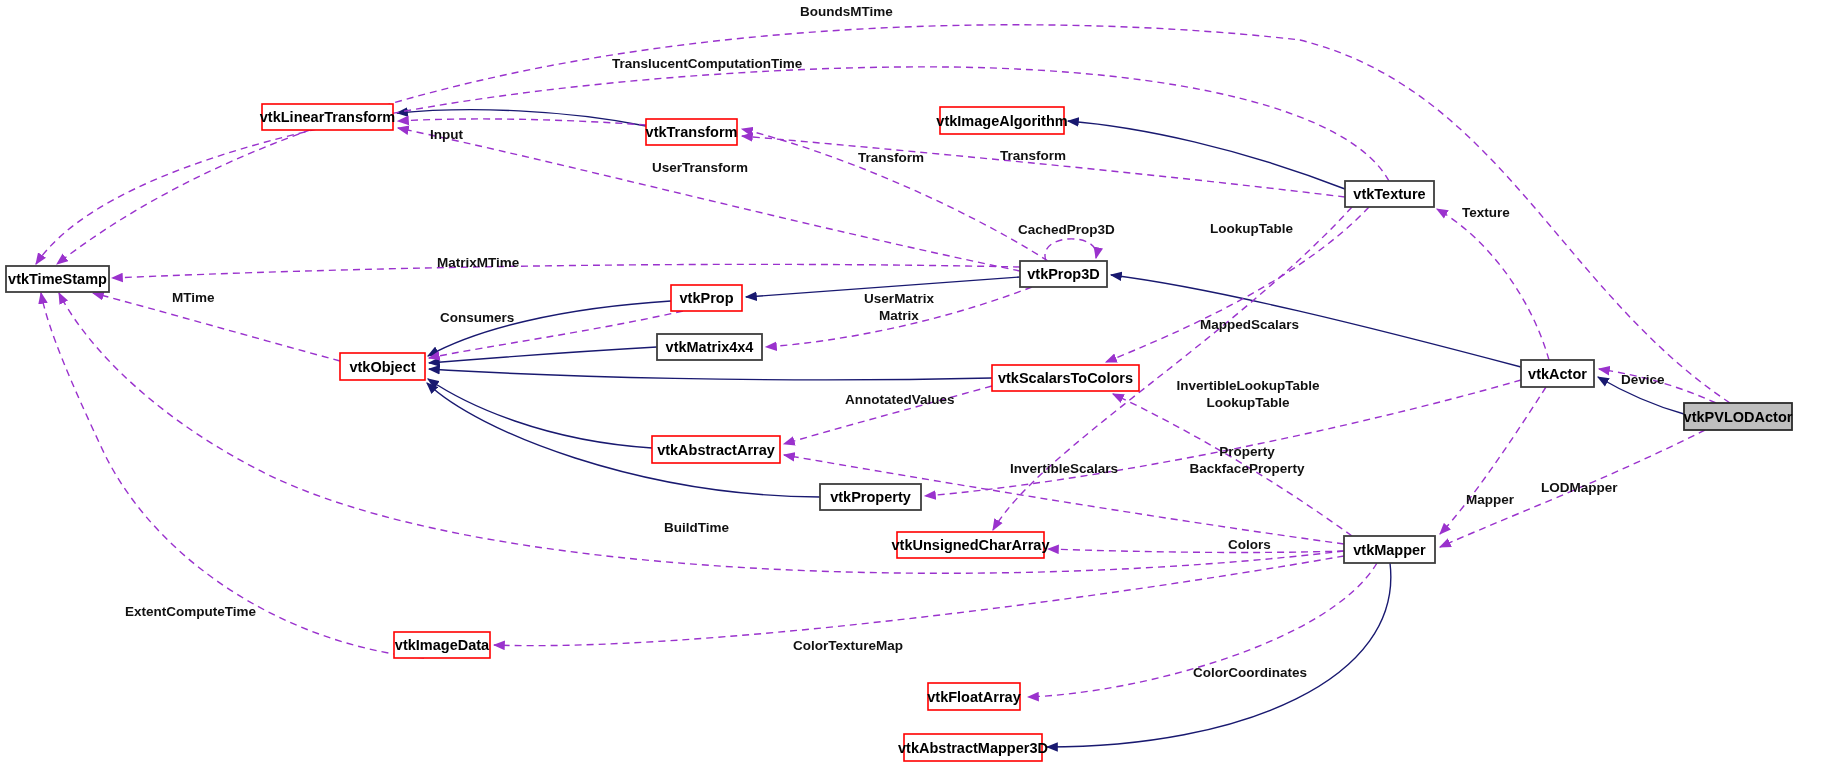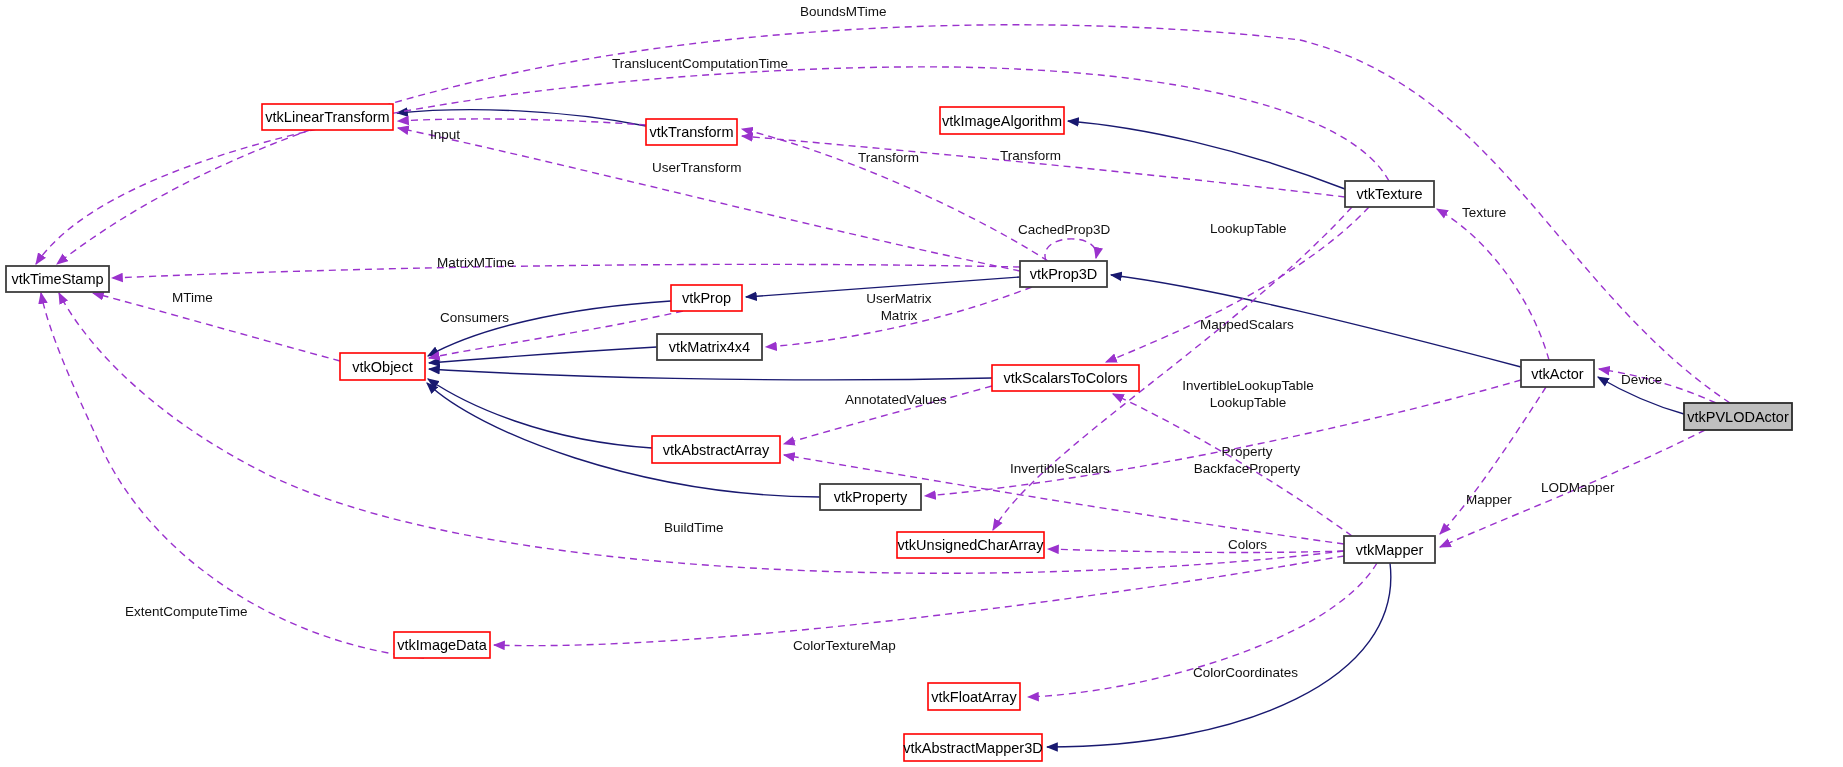--- a/index.html
+++ b/index.html
@@ -1,16 +1,16 @@
 <!DOCTYPE html>
 <html><head>
 <meta charset="utf-8">
 <style>
   html, body { margin: 0; padding: 0; background: #ffffff; width: 1843px; height: 767px; overflow: hidden; }
-  .canvas { position: relative; width: 1843px; height: 767px; background: #ffffff; }
+  .canvas { position: relative; width: 1843px; height: 767px; background: #ffffff; font-weight: bold; }
   svg { display: block; }
   .node-rect { fill: #ffffff; }
   .node-rect.red    { stroke: #ff0000; stroke-width: 1.6; }
   .node-rect.dark   { stroke: #3d3d3d; stroke-width: 1.8; }
   .node-rect.current{ fill: #bfbfbf; stroke: #2b2b2b; stroke-width: 1.8; }
   .node-label { font-family: "Liberation Sans", sans-serif; font-size: 14.5px; fill: #000000; }
   .edge-label { font-family: "Liberation Sans", sans-serif; font-size: 13.5px; fill: #111111; }
   .edge.dashed { fill: none; stroke-dasharray: 7 5; stroke-width: 1.4; }
   .edge.solid  { fill: none; stroke-width: 1.4; }
 </style>

